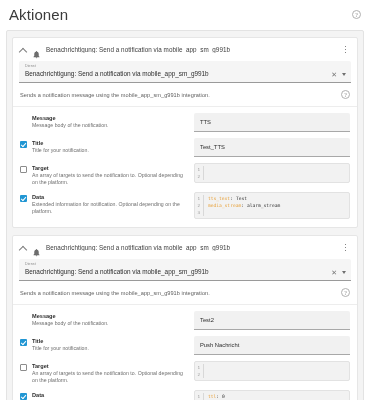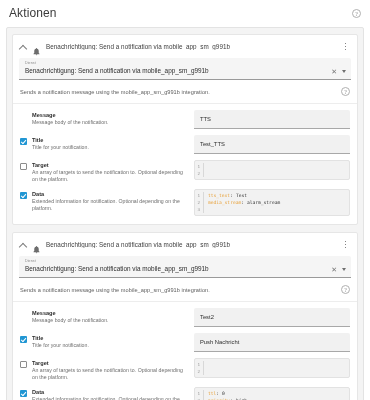--- a/index.html
+++ b/index.html
@@ -17,21 +17,21 @@
   }
 
   
   .section-header {
     display: flex;
     align-items: center;
     justify-content: space-between;
     padding: 6px 9px 7px 9px;
   }
   .section-title {
-    font-size: 12px;
+    font-size: 15px;
     color: #3b3b3b;
     letter-spacing: .1px;
   }
   .help-icon {
     width: 9px; height: 9px;
     border-radius: 50%;
     border: 1px solid #b0b0b0;
     color: #8e8e8e;
     font-size: 6.5px;
     line-height: 7.5px;

